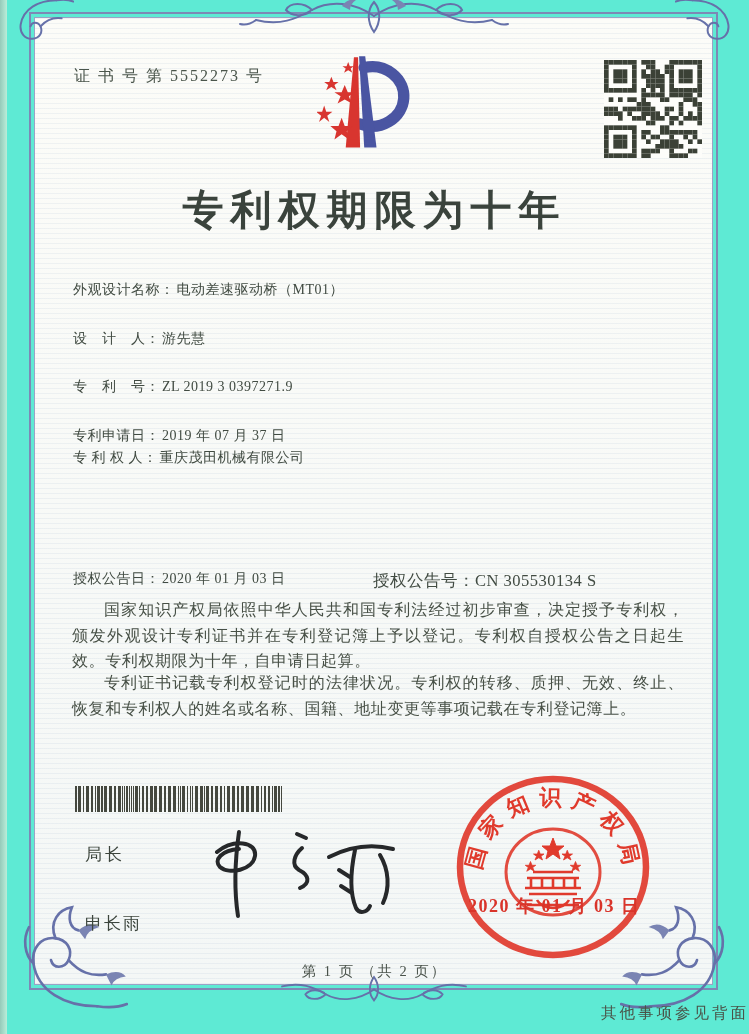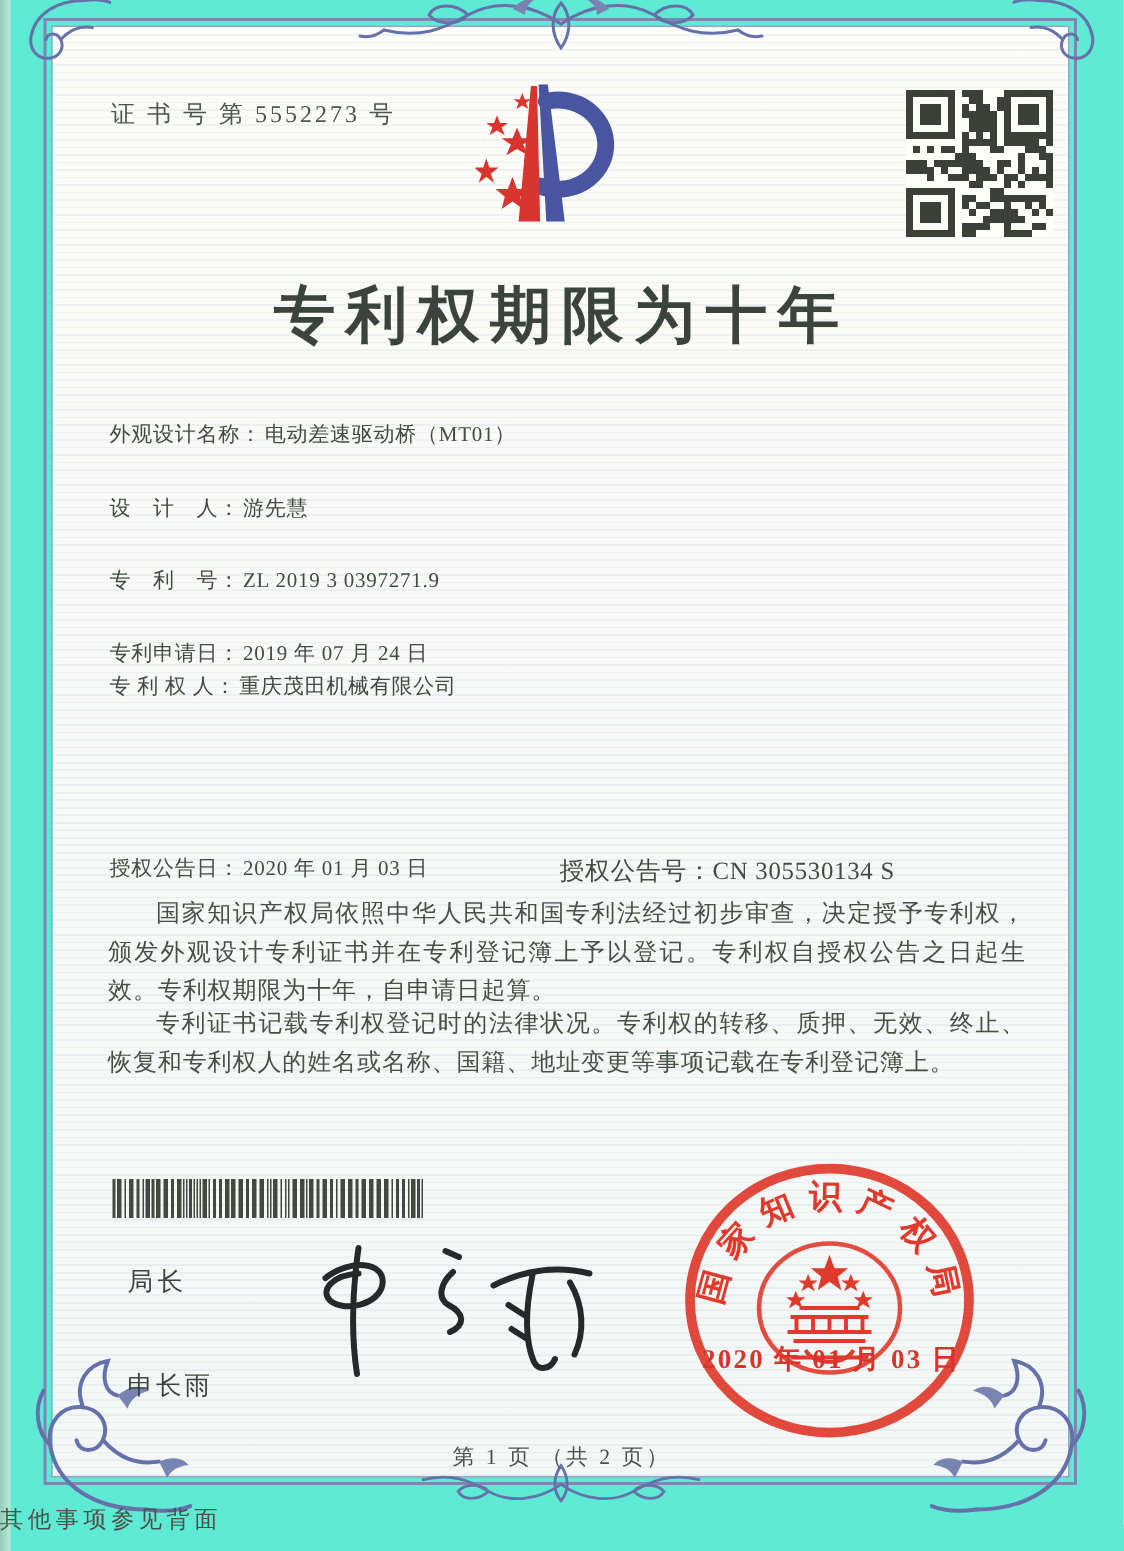--- a/index.html
+++ b/index.html
@@ -49,21 +49,21 @@
   .barcode i{display:inline-block;height:100%;background:#45483f;vertical-align:top;}
   .sig-title{position:absolute;left:85px;top:843px;font-size:17px;color:#3c453d;letter-spacing:3px;z-index:6;font-family:"Liberation Sans","DejaVu Sans",sans-serif;}
   .sig-name{position:absolute;left:85px;top:912px;font-size:17px;color:#3c453d;letter-spacing:2px;z-index:6;font-family:"Liberation Sans","DejaVu Sans",sans-serif;}
   .signature{position:absolute;left:203px;top:820px;z-index:6;}
   .seal{position:absolute;left:453px;top:770px;z-index:7;}
   .seal-date{
     position:absolute;left:468px;top:894px;font-size:18px;color:#d9342a;
     letter-spacing:1.5px;font-weight:bold;z-index:8;white-space:nowrap;
   }
   .page-info{position:absolute;left:0;top:962px;width:100%;text-align:center;font-size:14.5px;color:#49524a;letter-spacing:2px;z-index:6;}
-  .back-note{position:absolute;left:0;top:1003px;width:100%;text-align:left;font-size:15.5px;color:#4a5348;letter-spacing:3px;z-index:6;}
+  .back-note{position:absolute;left:0;top:1003px;width:100%;text-align:right;font-size:15.5px;color:#4a5348;letter-spacing:3px;z-index:6;}
 </style>
 </head>
 <body>
 
 <div id="page">
 
   <div class="frame-outer">
     <div class="frame-inner"></div>
   </div>
 
@@ -385,21 +385,21 @@
         <rect x="70.00" y="93.33" width="4.67" height="4.67" fill="#3b4136"></rect>
         <rect x="74.67" y="93.33" width="4.67" height="4.67" fill="#3b4136"></rect>
         <rect x="79.33" y="93.33" width="4.67" height="4.67" fill="#3b4136"></rect>
       </svg></div>
 
   <div class="title">专利权期限为十年</div>
 
   <div class="frow" style="top:281px"><span class="flabel">外观设计名称：</span><span class="fvalue">电动差速驱动桥（MT01）</span></div>
   <div class="frow" style="top:330px"><span class="flabel">设　计　人：</span><span class="fvalue">游先慧</span></div>
   <div class="frow" style="top:378px"><span class="flabel">专　利　号：</span><span class="fvalue">ZL 2019 3 0397271.9</span></div>
-  <div class="frow" style="top:427px"><span class="flabel">专利申请日：</span><span class="fvalue">2019 年 07 月 24 日</span></div>
+  <div class="frow" style="top:427px"><span class="flabel">专利申请日：</span><span class="fvalue">2019 年 07 月 37 日</span></div>
   <div class="frow" style="top:449px"><span class="flabel">专 利 权 人：</span><span class="fvalue">重庆茂田机械有限公司</span></div>
   <div class="frow" style="top:570px"><span class="flabel">授权公告日：</span><span class="fvalue">2020 年 01 月 03 日</span></div>
   <div class="grant-no"><span class="flabel">授权公告号：</span><span class="fvalue">CN 305530134 S</span></div>
 
   <div class="para" style="top:670px">专利证书记载专利权登记时的法律状况。专利权的转移、质押、无效、终止、恢复和专利权人的姓名或名称、国籍、地址变更等事项记载在专利登记簿上。</div>
   <div class="para" style="top:597px">国家知识产权局依照中华人民共和国专利法经过初步审查，决定授予专利权，颁发外观设计专利证书并在专利登记簿上予以登记。专利权自授权公告之日起生效。专利权期限为十年，自申请日起算。</div>
 
   <div class="barcode" id="barcode"><i style="width:2px;margin-right:1px"></i><i style="width:3px;margin-right:2px"></i><i style="width:1px;margin-right:2px"></i><i style="width:3px;margin-right:2px"></i><i style="width:2px;margin-right:2px"></i><i style="width:1px;margin-right:1px"></i><i style="width:3px;margin-right:1px"></i><i style="width:2px;margin-right:1px"></i><i style="width:3px;margin-right:2px"></i><i style="width:3px;margin-right:2px"></i><i style="width:2px;margin-right:2px"></i><i style="width:3px;margin-right:1px"></i><i style="width:1px;margin-right:1px"></i><i style="width:1px;margin-right:1px"></i><i style="width:2px;margin-right:1px"></i><i style="width:1px;margin-right:1px"></i><i style="width:1px;margin-right:1px"></i><i style="width:1px;margin-right:1px"></i><i style="width:3px;margin-right:1px"></i><i style="width:1px;margin-right:2px"></i><i style="width:2px;margin-right:2px"></i><i style="width:2px;margin-right:2px"></i><i style="width:3px;margin-right:1px"></i><i style="width:3px;margin-right:2px"></i><i style="width:3px;margin-right:2px"></i><i style="width:2px;margin-right:2px"></i><i style="width:3px;margin-right:2px"></i><i style="width:3px;margin-right:2px"></i><i style="width:1px;margin-right:1px"></i><i style="width:1px;margin-right:1px"></i><i style="width:3px;margin-right:2px"></i><i style="width:1px;margin-right:2px"></i><i style="width:1px;margin-right:1px"></i><i style="width:1px;margin-right:2px"></i><i style="width:3px;margin-right:2px"></i><i style="width:3px;margin-right:1px"></i><i style="width:1px;margin-right:1px"></i><i style="width:3px;margin-right:2px"></i><i style="width:2px;margin-right:2px"></i><i style="width:3px;margin-right:2px"></i><i style="width:2px;margin-right:2px"></i><i style="width:1px;margin-right:2px"></i><i style="width:3px;margin-right:2px"></i><i style="width:3px;margin-right:2px"></i><i style="width:2px;margin-right:2px"></i><i style="width:3px;margin-right:2px"></i><i style="width:3px;margin-right:2px"></i><i style="width:3px;margin-right:2px"></i><i style="width:3px;margin-right:2px"></i><i style="width:1px;margin-right:2px"></i><i style="width:2px;margin-right:2px"></i><i style="width:2px;margin-right:2px"></i><i style="width:1px;margin-right:1px"></i><i style="width:3px;margin-right:1px"></i><i style="width:2px;margin-right:1px"></i><i style="width:1px;margin-right:2px"></i></div>
 
   <div class="sig-title">局长</div>

